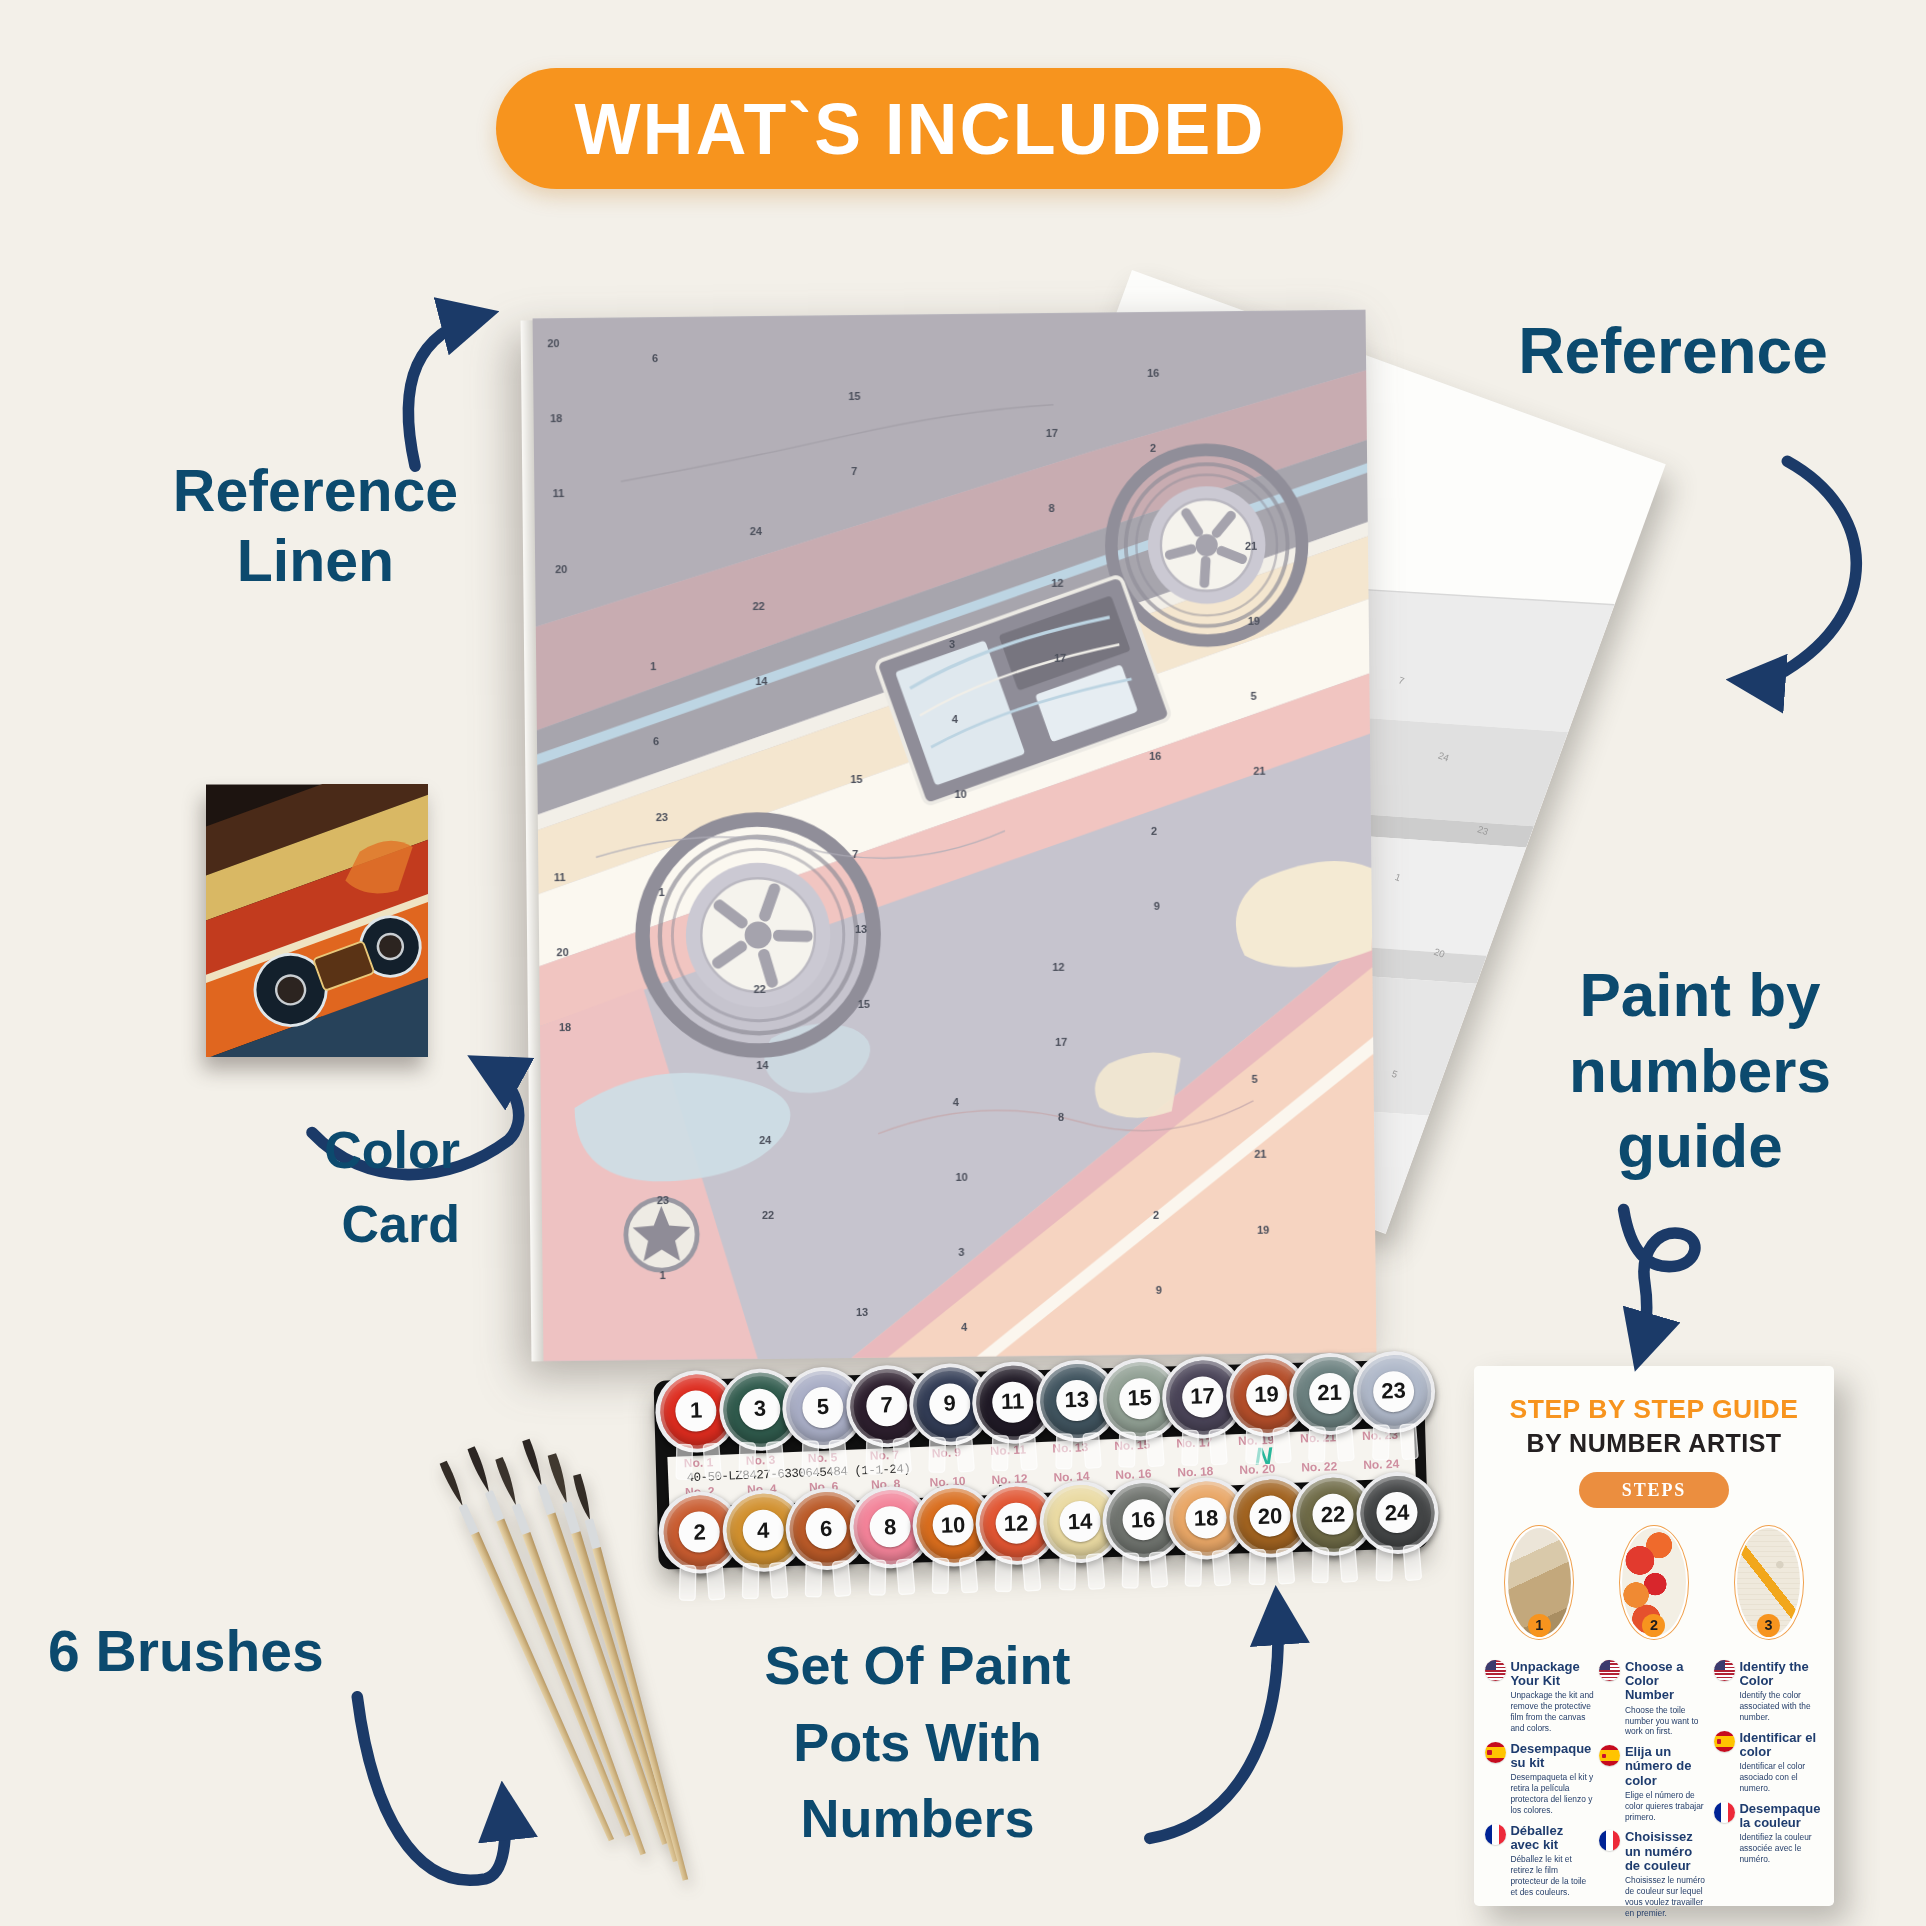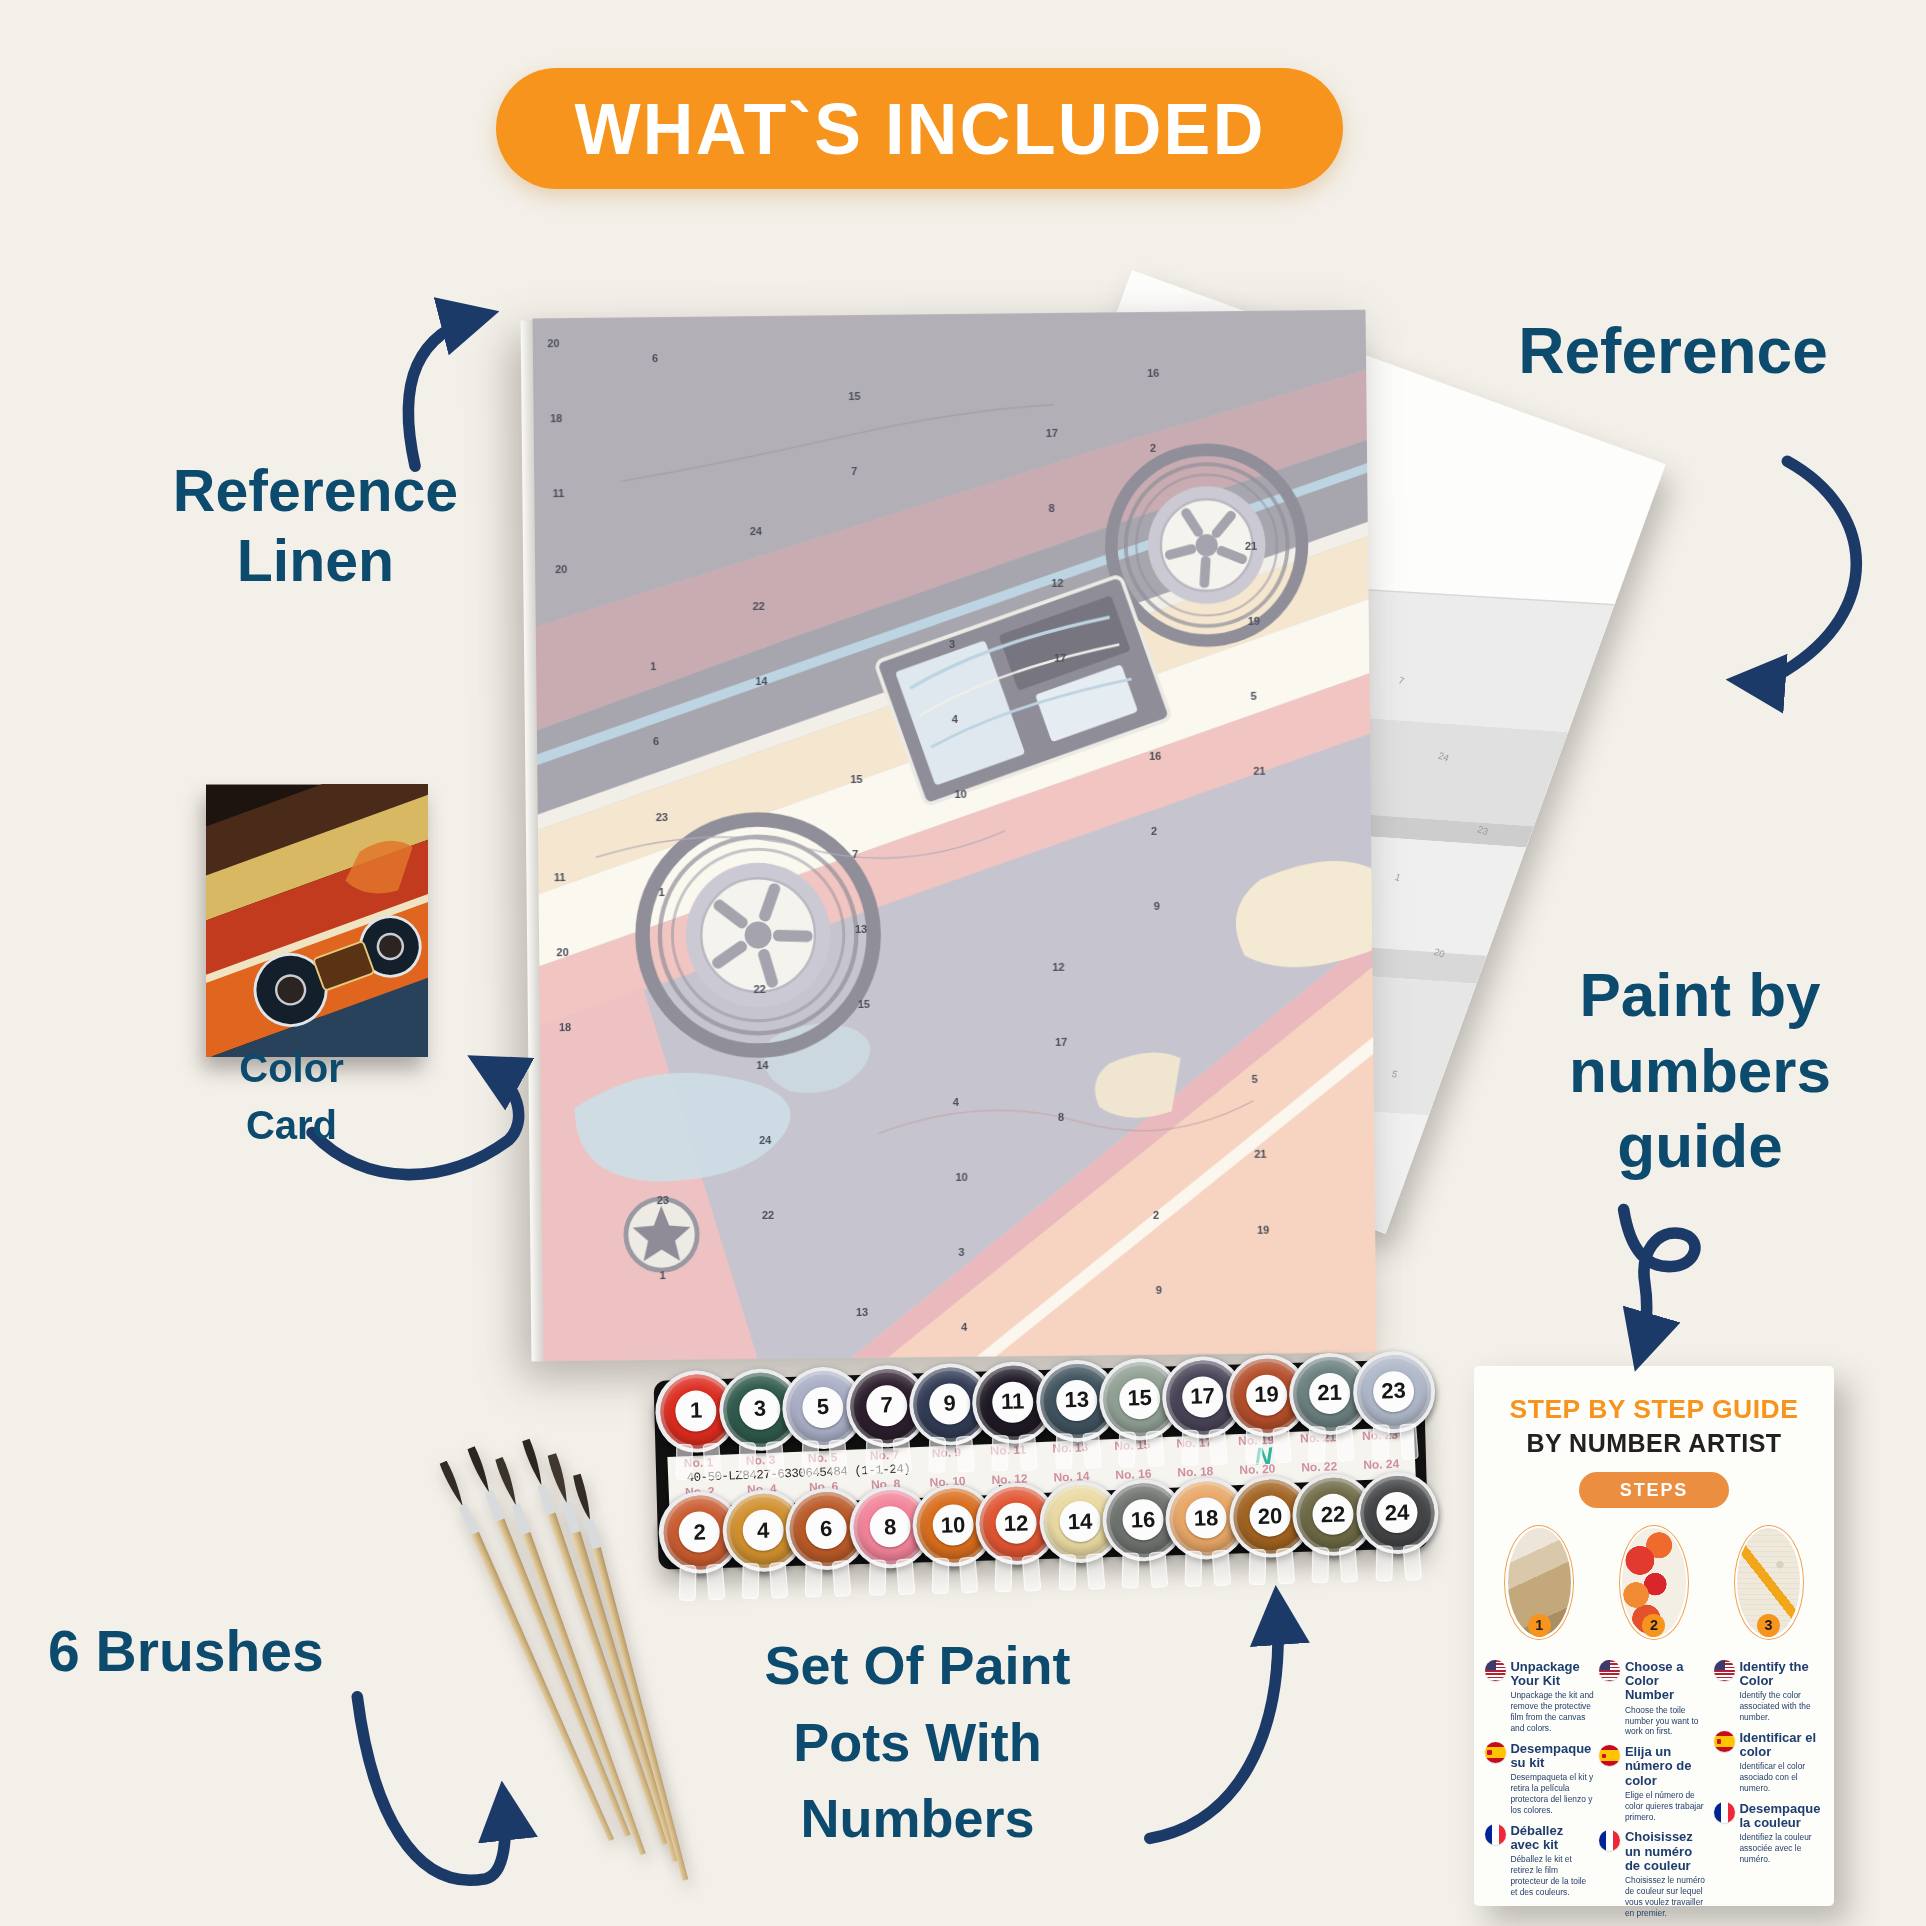--- a/index.html
+++ b/index.html
@@ -9,21 +9,21 @@
   
   .banner{position:absolute;left:496px;top:68px;width:847px;height:121px;background:#F7941E;
     border-radius:61px;display:flex;align-items:center;justify-content:center;z-index:8;
     box-shadow:0 7.7px 20px rgba(190,110,10,.25);}
   .banner span{color:#fff;font-size:73px;font-weight:800;letter-spacing:2.4px;transform:scaleX(.96);white-space:nowrap;}
 
   
   .biglabel{position:absolute;color:#0c4a6e;font-weight:800;z-index:7;}
   .lbl-canvas{left:87px;top:457px;width:457px;font-size:59px;line-height:1.18;text-align:center;}
   .lbl-reference{left:1483px;top:302px;width:380px;font-size:64px;line-height:1.55;text-align:center;}
-  .lbl-colorcard{left:123px;top:1040px;width:337px;font-size:40px;line-height:1.42;text-align:center;}
+  .lbl-colorcard{left:123px;top:1114px;width:337px;font-size:52px;line-height:1.42;text-align:right;}
   .lbl-guide{left:1517px;top:957px;width:366px;font-size:62px;line-height:1.22;text-align:center;}
   .lbl-brushes{left:48px;top:1617px;width:366px;font-size:57px;line-height:1.2;text-align:left;}
   .lbl-pots{left:696px;top:1627px;width:443px;font-size:54px;line-height:1.42;text-align:center;}
 
   
   .ref-sheet{position:absolute;left:1132px;top:270px;width:568px;height:819px;background:#fdfdfb;
     transform:rotate(20deg);transform-origin:0 0;z-index:2;
     box-shadow:12.5px 14.4px 29px rgba(60,55,50,.30);}
   .ref-logo{position:absolute;left:144px;top:63px;transform:rotate(-10deg);color:#332f2c;z-index:3;}
   .ref-logo .l1{font-size:31px;font-weight:800;letter-spacing:0.5px;display:flex;align-items:flex-end;}
@@ -76,21 +76,21 @@
 
   
   .arrows{position:absolute;inset:0;z-index:6;pointer-events:none;}
 
   
   .guide-card{position:absolute;left:1474px;top:1366px;width:360px;height:540px;background:#fdfdfa;border-radius:4.8px;
     z-index:4;box-shadow:13.5px 16.4px 31px rgba(60,55,50,.30);padding:0;}
   .gc-title1{margin-top:28px;text-align:center;color:#F7941E;font-size:26.5px;font-weight:800;letter-spacing:0.5px;}
   .gc-title2{text-align:center;color:#242021;font-size:25px;font-weight:800;letter-spacing:0.5px;margin-top:3.9px;}
   .gc-pill{width:150px;height:36px;margin:14.4px auto 0;background:#EB8E3F;border-radius:19px;
-    display:flex;align-items:center;justify-content:center;color:#fff;font-size:18px;font-weight:800;letter-spacing:1.9px;}
+    display:flex;align-items:center;justify-content:center;color:#fff;font-size:18px;font-weight:800;letter-spacing:1.9px;font-family:Liberation Serif, serif;}
   .gc-grid{display:grid;grid-template-columns:1fr 1fr 1fr;column-gap:4.8px;row-gap:12.5px;padding:16.4px 10.6px 0;}
   .gc-cell{display:flex;flex-direction:column;align-items:flex-start;}
   .oval-wrap{align-self:center;position:relative;width:70px;height:115px;margin-bottom:12.5px;}
   .oval{position:absolute;inset:0;border-radius:50%;border:1.4px solid #f0a04c;padding:2.4px;background:#fff;}
   .oval .step-photo{width:100%;height:100%;border-radius:50%;overflow:hidden;}
   .badge{position:absolute;left:50%;bottom:2.9px;width:23px;height:23px;margin-left:-11.6px;border-radius:50%;
     background:#F7941E;display:flex;align-items:center;justify-content:center;color:#1d1d1d;font-size:14.4px;font-weight:800;}
   .lang{margin-top:7.7px;display:flex;align-items:flex-start;}
   .flag{flex:0 0 auto;width:21px;height:21px;border-radius:50%;overflow:hidden;position:relative;margin-right:4.8px;
     box-shadow:0 0.5px 1.4px rgba(0,0,0,.25);}

